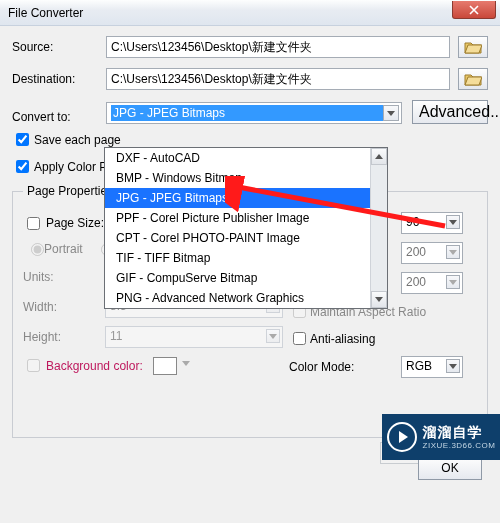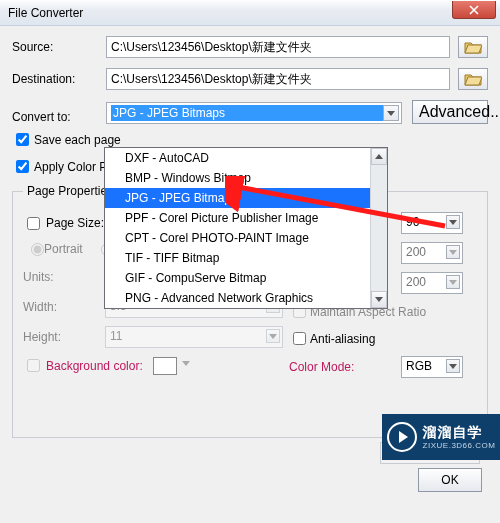--- a/index.html
+++ b/index.html
@@ -141,21 +141,21 @@
     background:#fff;
     border:1px solid #6b6f75;
     z-index: 10;
   }
   .dropdown .scroll {
     position:absolute; right:0; top:0; bottom:0; width:17px;
     background:#e9ecef;border-left:1px solid #cfd3d9;
     display:flex;flex-direction:column;justify-content:space-between;
   }
   .dropdown .scroll .btn{height:17px;border:1px solid #c4c8ce;background:linear-gradient(#fafbfc,#e2e5ea);display:flex;align-items:center;justify-content:center;}
-  .dropdown .item { padding:2px 20px; color:#000; font-size:12px; line-height:16px;}
+  .dropdown .item { padding:2px 11px; color:#000; font-size:12px; line-height:16px;}
   .dropdown .item.hl { background:#1a73ff; color:#fff;}
 
   .red-arrow {
     position:absolute;
     left: 225px; top: 150px;
     z-index: 20;
     pointer-events:none;
   }
 
   .watermark {
@@ -172,21 +172,21 @@
   .watermark .logo{
     width:30px;height:30px;border:2px solid #fff;border-radius:50%;
     display:flex;align-items:center;justify-content:center;margin-right:6px;flex-shrink:0;
   }
   .watermark .logo .play{width:0;height:0;border-left:9px solid #fff;border-top:6px solid transparent;border-bottom:6px solid transparent;margin-left:3px;}
   .watermark .txt{display:flex;flex-direction:column;line-height:1.2;}
   .watermark .txt .big{font-size:14px;font-weight:bold;letter-spacing:1px;}
   .watermark .txt .small{font-size:8px;letter-spacing:0.5px;color:#c3d6e4;}
 
   .bottom-buttons{
-    position:absolute; right:18px; bottom:8px;
+    position:absolute; right:18px; bottom:20px;
     display:flex; gap:6px;
   }
   .bottom-buttons button{
     width:64px;height:24px;border:1px solid #8f99a6;background:linear-gradient(#fefefe,#e6e9ef);font-size:12px;cursor:pointer;
   }
   .palette-btn{
     position:absolute;right:20px;bottom:36px;
     width:100px;height:22px;border:1px solid #c8ccd0;background:#f2f2f2;color:#aaa;font-size:11px;
   }
 </style>
@@ -338,21 +338,21 @@
       </div>
       <div class="subrow">
         <input type="checkbox" disabled="" style="margin-right: 4px;">
         <span style="color:#888;">Maintain Aspect Ratio</span>
       </div>
       <div class="subrow">
         <input type="checkbox" style="margin-right: 4px;">
         <span style="color:#000;">Anti-aliasing</span>
       </div>
       <div class="subrow">
-        <span style="color:#be185d;flex:1;">Color Mode:</span>
+        <span style="color:#000000;flex:1;">Color Mode:</span>
         <div class="rightcombo" style="color:#000;">
           <span>RGB</span>
           <div class="arrow">
               <div class="tri"></div>
             </div>
         </div>
       </div>
     </div>
   </fieldset>
 

